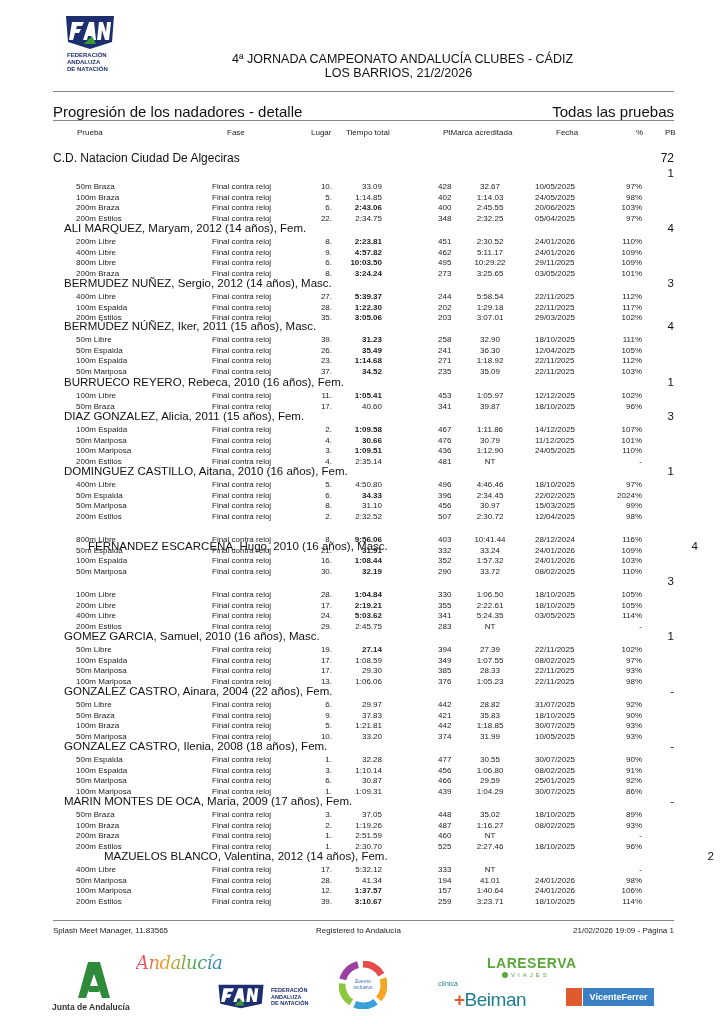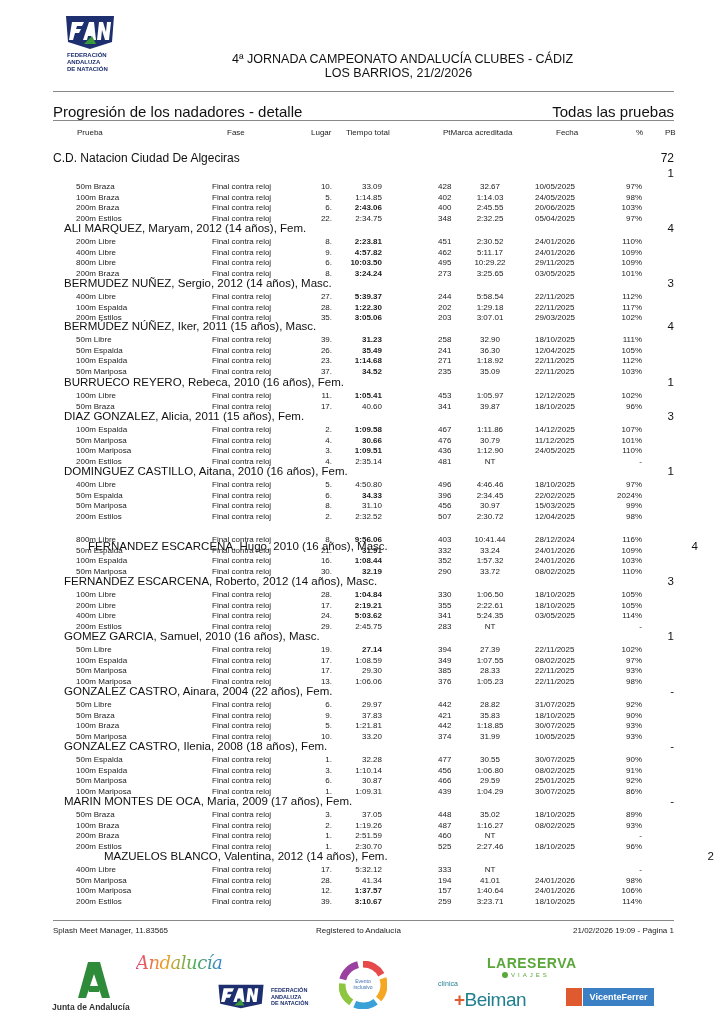--- a/index.html
+++ b/index.html
@@ -365,21 +365,21 @@
     <div class="row" style="top: 566.8px;">
       <span class="c-prueba">50m Mariposa</span>
       <span class="c-fase">Final contra reloj</span>
       <span class="c-lugar">30.</span>
       <span class="c-tiempo bold">32.19</span>
       <span class="c-pt">290</span>
       <span class="c-marca">33.72</span>
       <span class="c-fecha">08/02/2025</span>
       <span class="c-pct">110%</span>
     </div>
-    <div class="swimmer" style="top: 575px;"><span>FERNANDEZ ESCARCENA, Roberto,  2012 (14 años),  Masc.</span><span class="pb">3</span></div>
+    <div class="swimmer" style="top: 575px;"><span class="pb">3</span></div>
     <div class="row" style="top: 590px;">
       <span class="c-prueba">100m Libre</span>
       <span class="c-fase">Final contra reloj</span>
       <span class="c-lugar">28.</span>
       <span class="c-tiempo bold">1:04.84</span>
       <span class="c-pt">330</span>
       <span class="c-marca">1:06.50</span>
       <span class="c-fecha">18/10/2025</span>
       <span class="c-pct">105%</span>
     </div>

